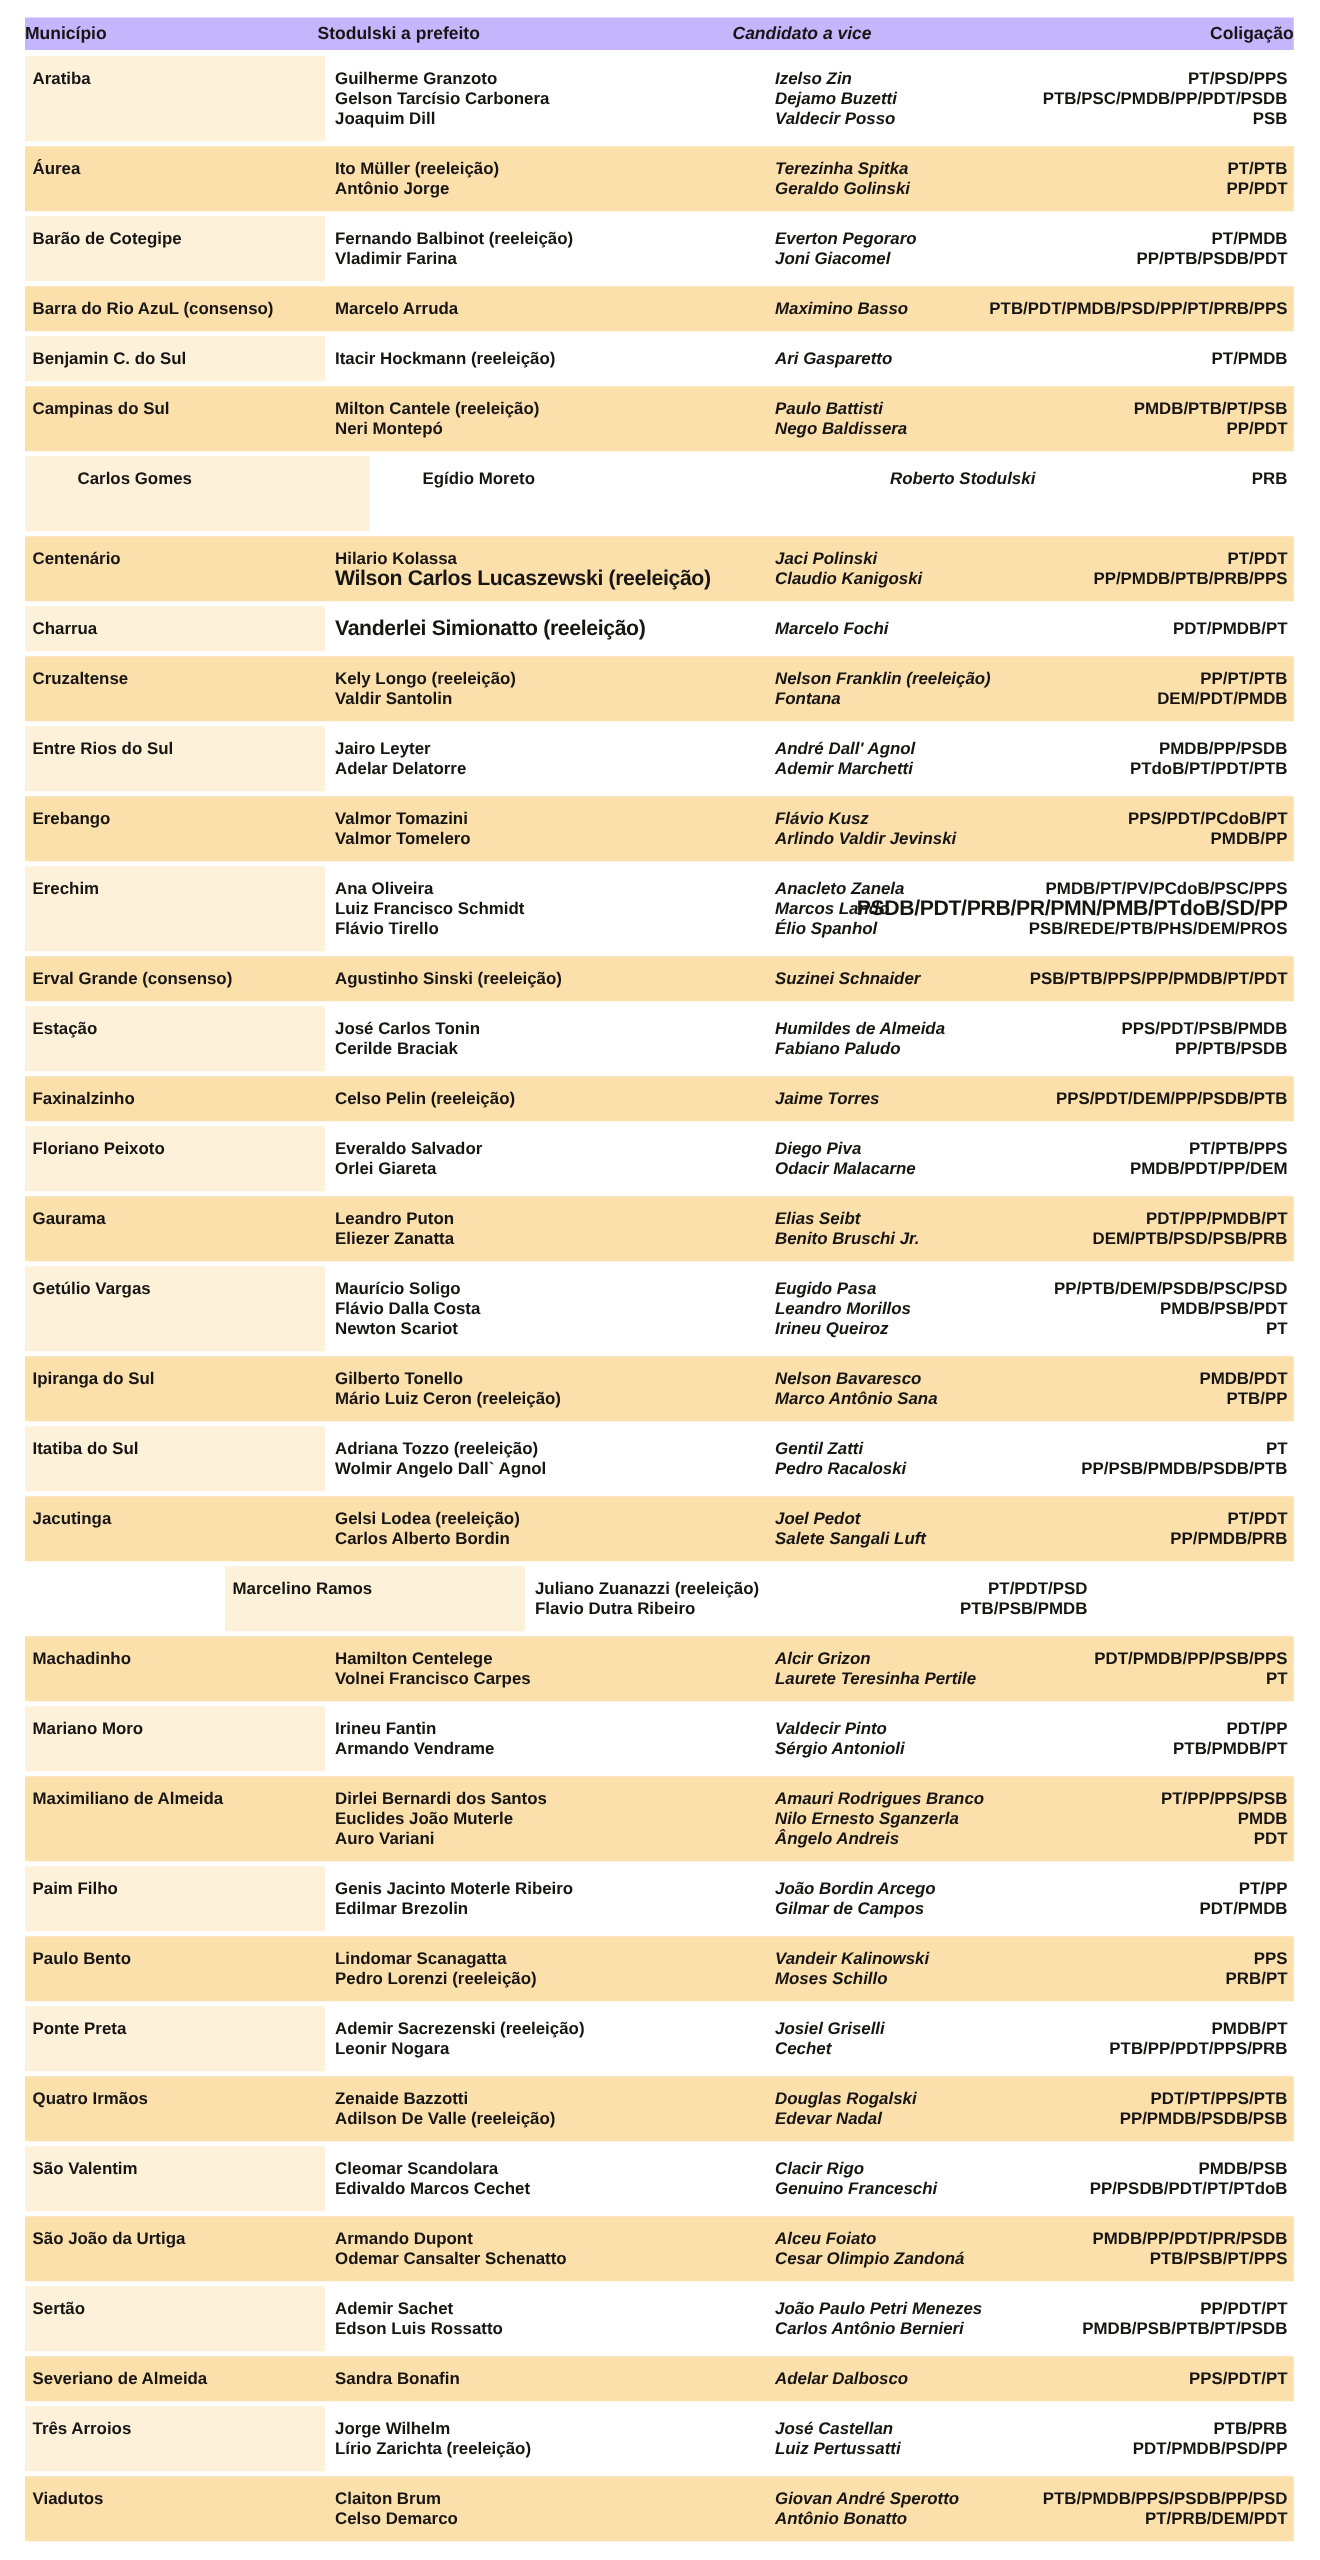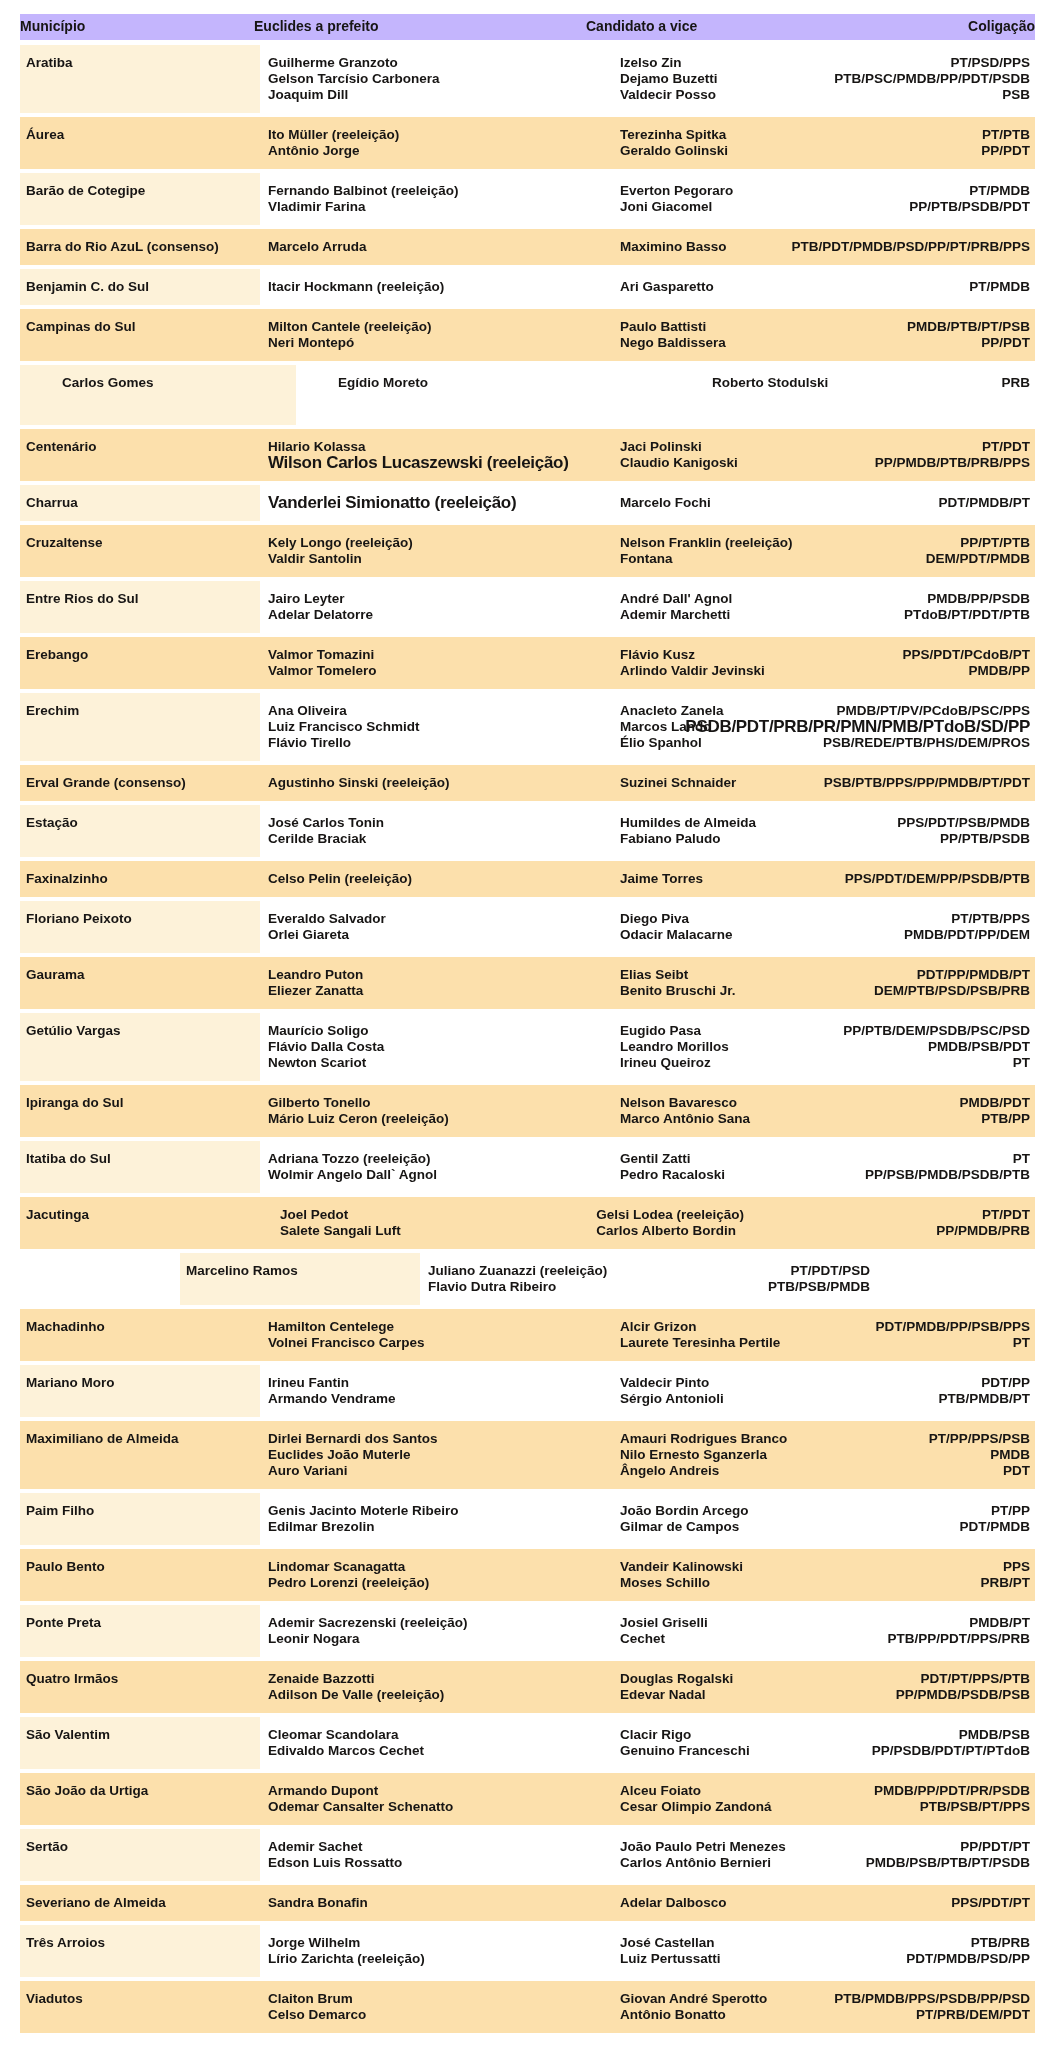--- a/index.html
+++ b/index.html
@@ -31,35 +31,35 @@
     margin-bottom: 4px;
     font-size: 13.5px;
     line-height: 16px;
     justify-content: center;
   }
   .row.alt { background: #fce0ac; }
   .cell { padding: 10px 0; }
   .header-row .cell { padding: 0; }
   .col-m { width: 234px; padding-left: 6px; }
   .col-p { width: 332px; padding-left: 8px; }
-  .col-v { flex: 1; padding-left: 20px; min-width: 0; }
+  .col-v { flex: 1; padding-left: 20px; min-width: 0; font-style: italic; }
   .col-c { margin-left: 8px; padding-right: 5px; text-align: right; white-space: nowrap; }
   .row .cell.col-m { background: #fdf2d9; }
   .row.alt .cell.col-m { background: transparent; }
   .row.tall .cell { padding-bottom: 34px; padding-left: 42px; }
   .line { white-space: nowrap; }
   .line.small { font-size: 17px; letter-spacing: -0.3px; }
 </style>
 </head>
 <body>
 
 <div class="table">
   <div class="header-row">
     <div class="cell col-m">Município</div>
-    <div class="cell col-p">Euclides a prefeito</div>
+    <div class="cell col-p">Stodulski a prefeito</div>
     <div class="cell col-v">Candidato a vice</div>
     <div class="cell col-c">Coligação</div>
   </div>
   <div>
       <div class="row">
         <div class="cell col-m">
           <div class="line">Aratiba</div>
         </div>
         <div class="cell col-p">
           <div class="line">Guilherme Granzoto</div>
@@ -402,27 +402,27 @@
         </div>
         <div class="cell col-c">
           <div class="line">PT</div>
           <div class="line">PP/PSB/PMDB/PSDB/PTB</div>
         </div>
       </div>
       <div class="row alt">
         <div class="cell col-m">
           <div class="line">Jacutinga</div>
         </div>
+        <div class="cell col-p">
+          <div class="line">Gelsi Lodea (reeleição)</div>
+          <div class="line">Carlos Alberto Bordin</div>
+        </div>
         <div class="cell col-v">
           <div class="line">Joel Pedot</div>
           <div class="line">Salete Sangali Luft</div>
-        </div>
-        <div class="cell col-p">
-          <div class="line">Gelsi Lodea (reeleição)</div>
-          <div class="line">Carlos Alberto Bordin</div>
         </div>
         <div class="cell col-c">
           <div class="line">PT/PDT</div>
           <div class="line">PP/PMDB/PRB</div>
         </div>
       </div>
       <div class="row">
         <div class="cell col-m">
           <div class="line">Marcelino Ramos</div>
         </div>

